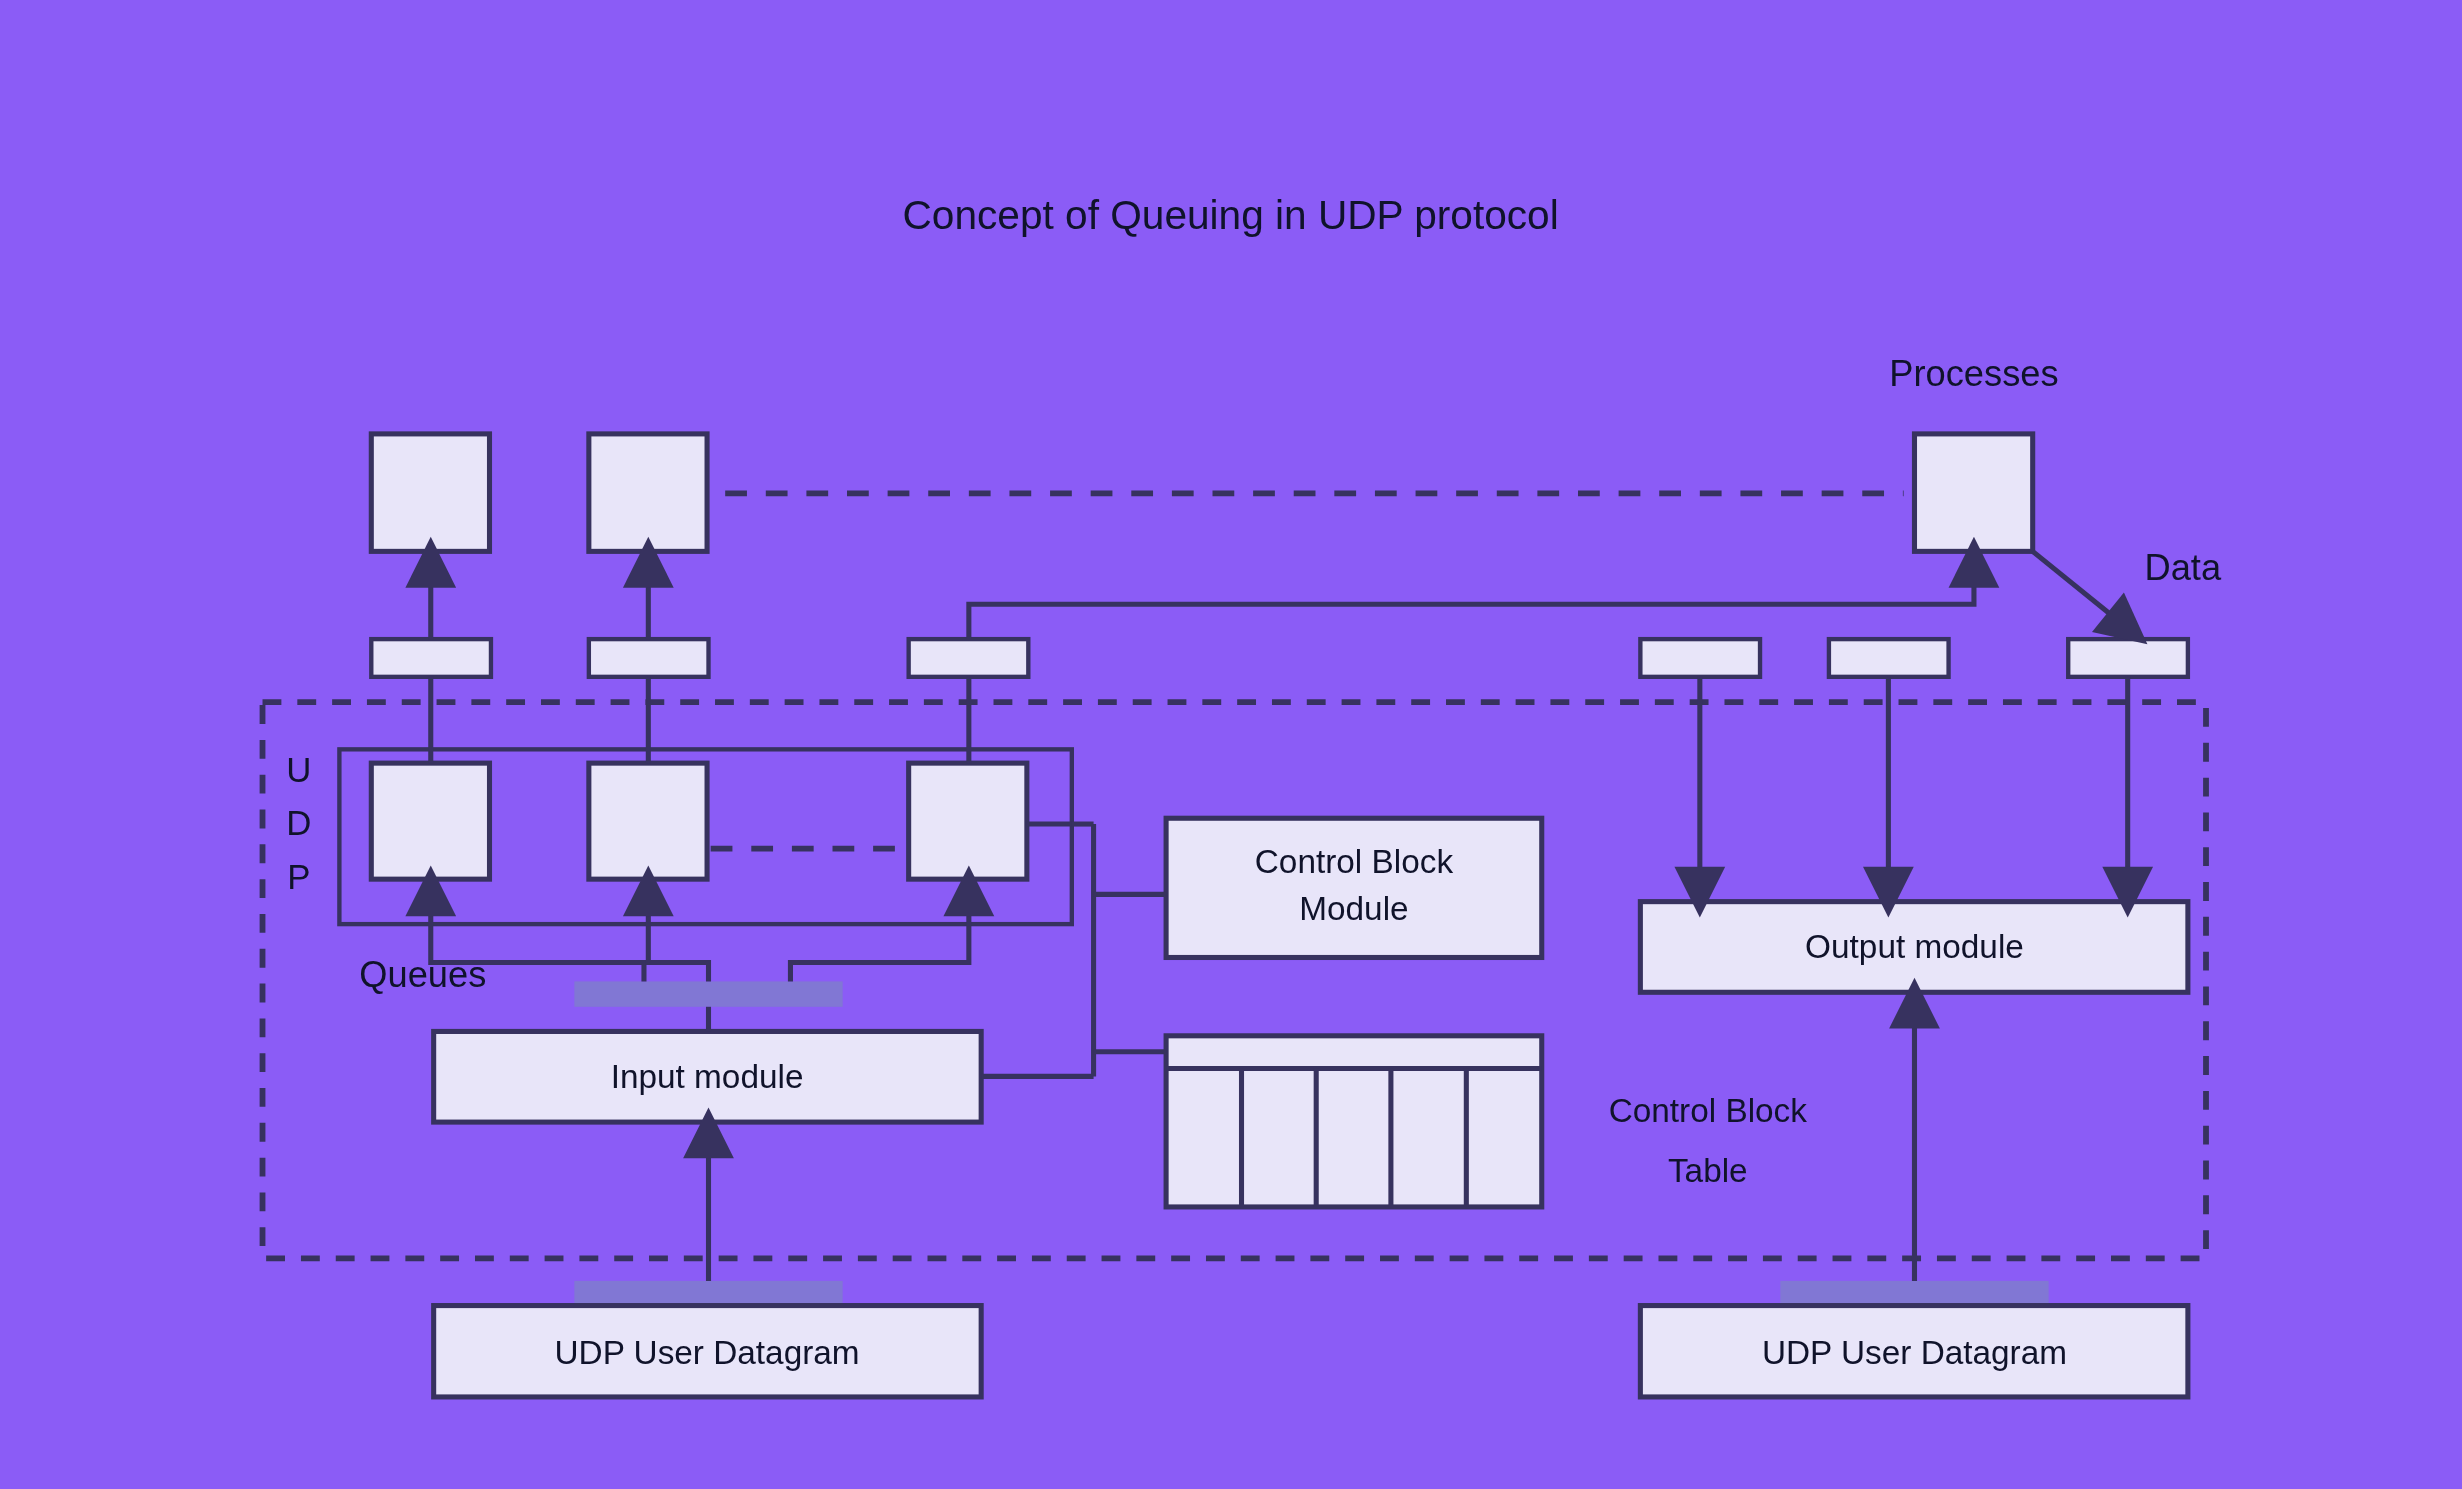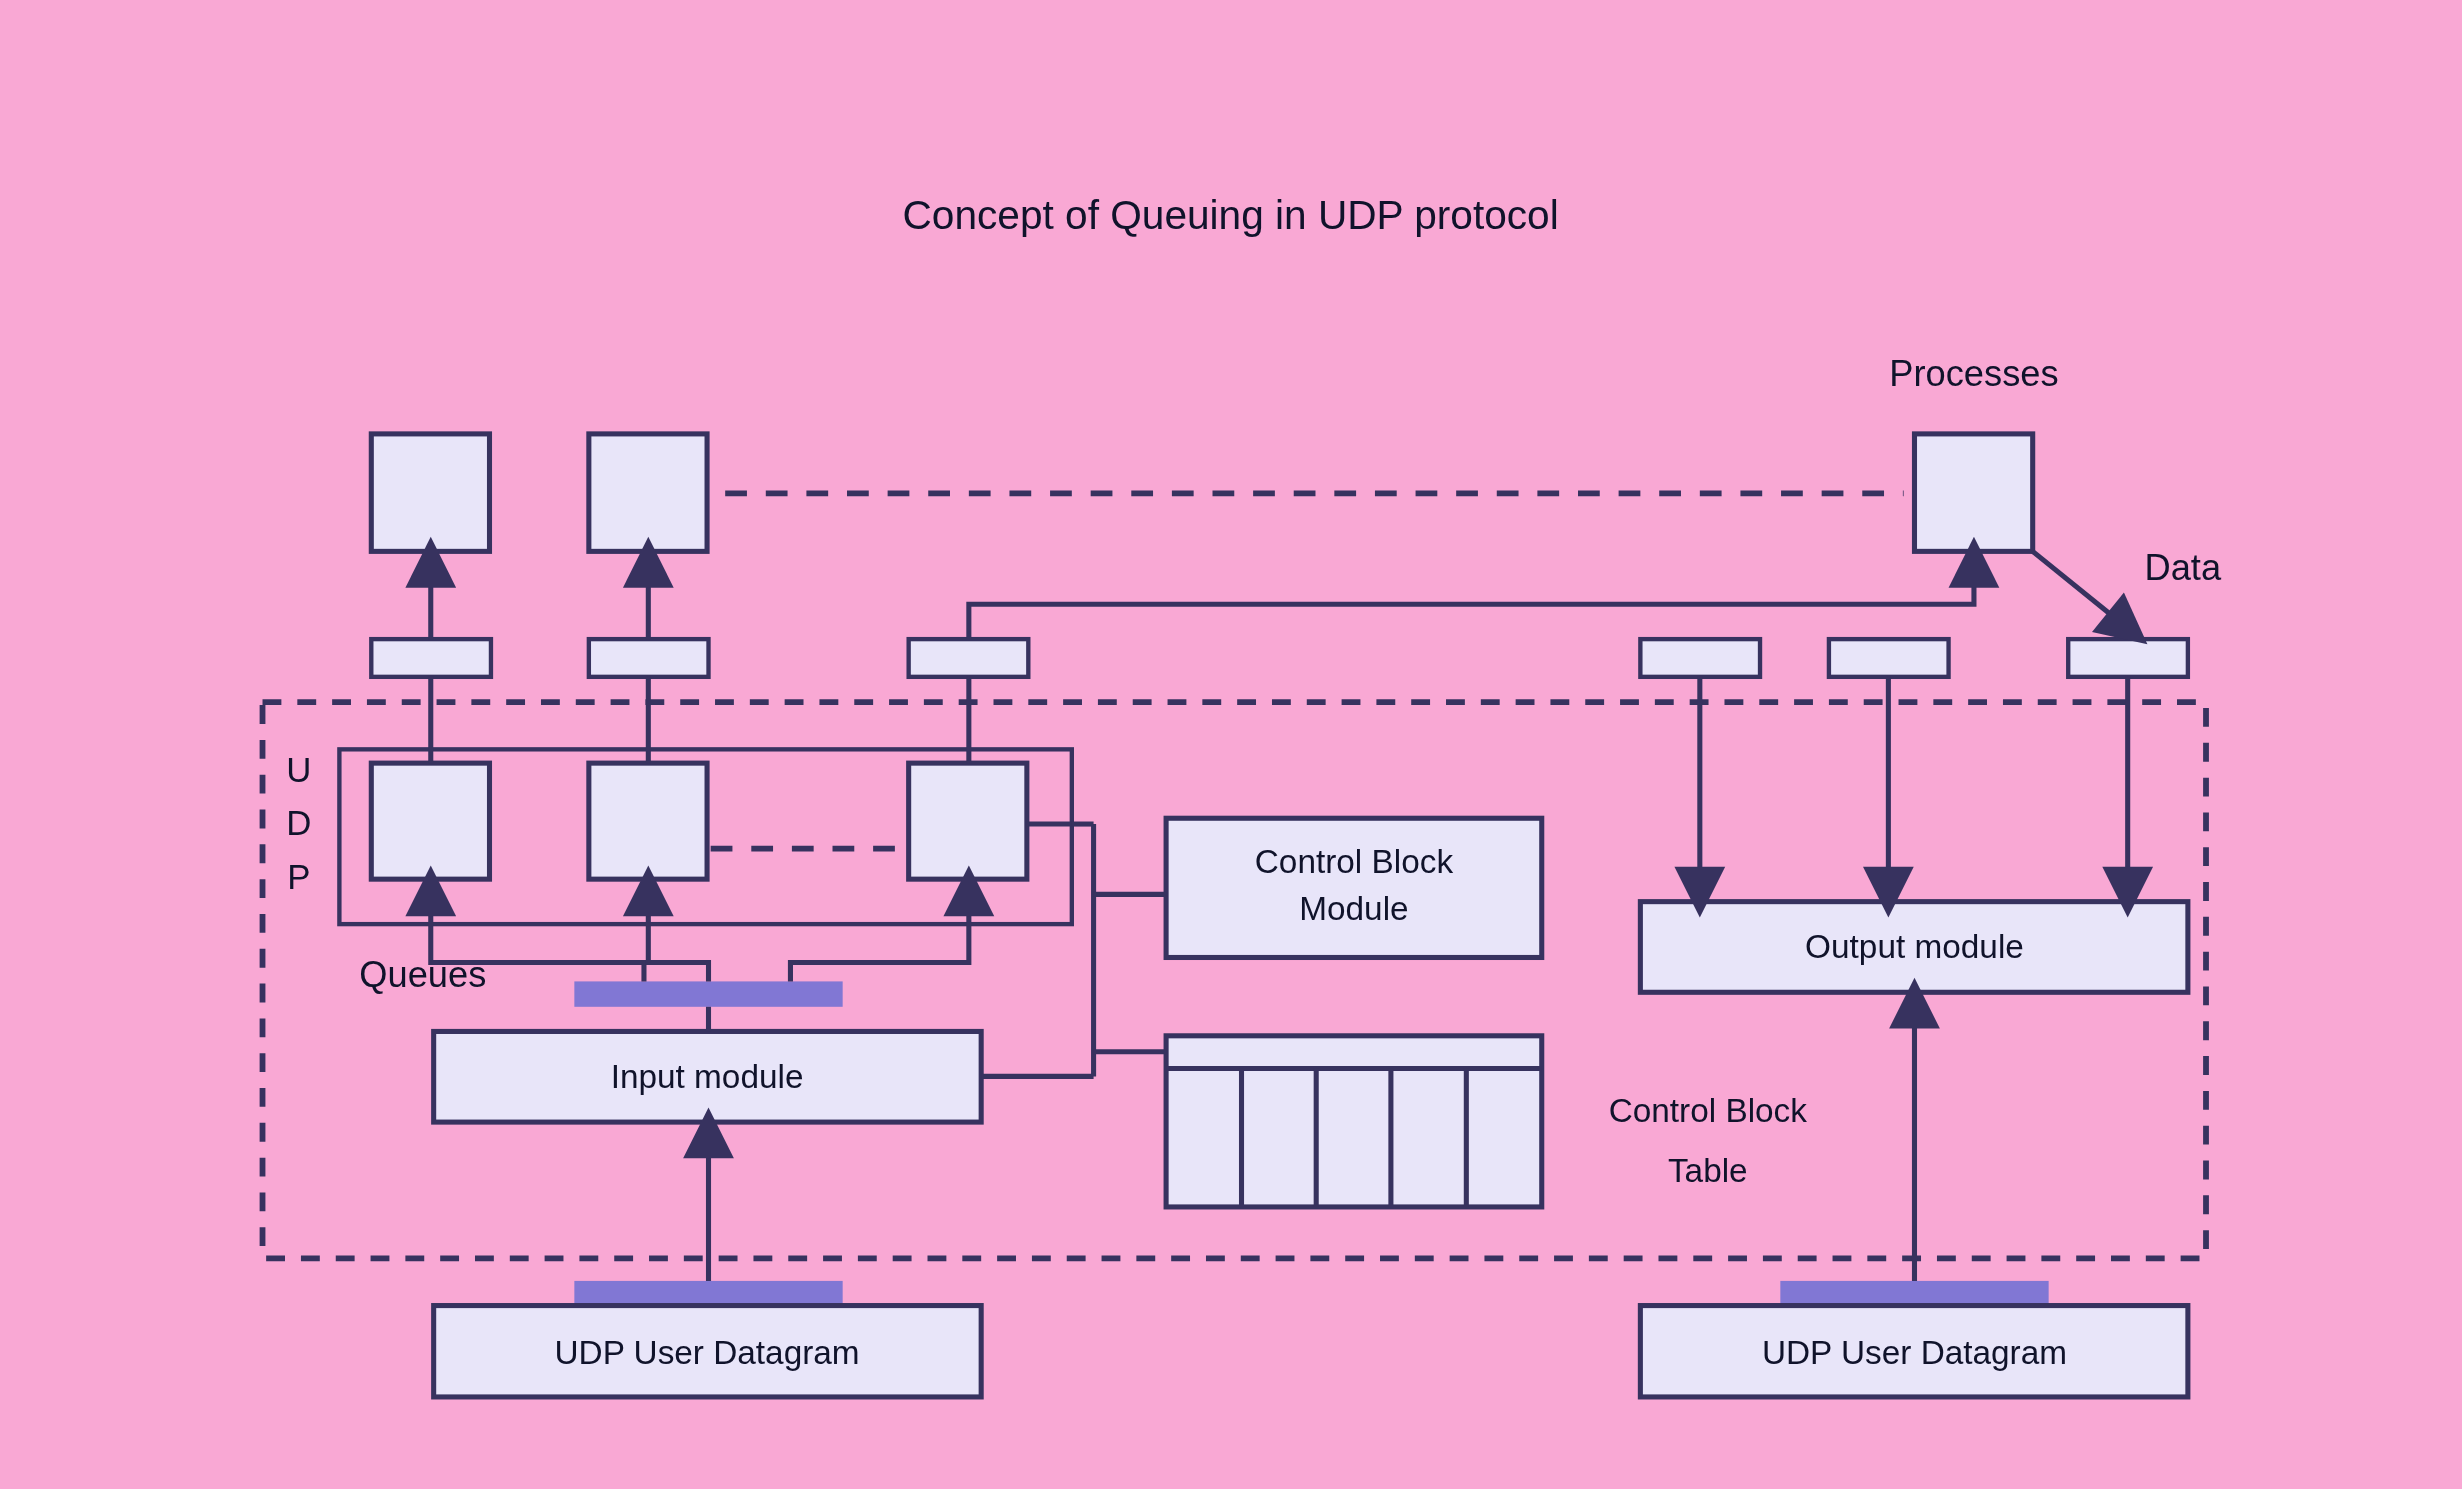--- a/index.html
+++ b/index.html
@@ -1,18 +1,18 @@
 <!DOCTYPE html>
 <html style="font-size:11.6px"><head>
 <meta charset="utf-8">
 <style>
   html,body{margin:0;padding:0;background:#ffffff;}
   body{width:2462px;height:1490px;overflow:hidden;
        font-family:"Liberation Sans","DejaVu Sans",sans-serif;}
-  #stage{position:relative;width:2462px;height:1490px;background:#f9a8d4;text-align:center;}
+  #stage{position:relative;width:2462px;height:1490px;background:#8b5cf6;text-align:center;}
   svg#canvas{position:absolute;top:0;left:0;width:2462px;height:1490px;}
   .boxfill{fill:#e8e5f9;stroke:#37325f;stroke-width:7;}
   .boxfill-thin{fill:#e8e5f9;stroke:#37325f;stroke-width:6;}
   .framethin{fill:none;stroke:#37325f;stroke-width:6;}
   .dashframe{fill:none;stroke:#37325f;stroke-width:8;stroke-dasharray:26 22;}
   .dashline{fill:none;stroke:#37325f;stroke-width:8;stroke-dasharray:30 26;}
   .wire{fill:none;stroke:#37325f;stroke-width:7;stroke-linecap:butt;}
   .accentbar{fill:#8177d4;}
   .lbl{fill:#10132b;font-family:"Liberation Sans","DejaVu Sans",sans-serif;}
   .t-title{font-size:56px;}

